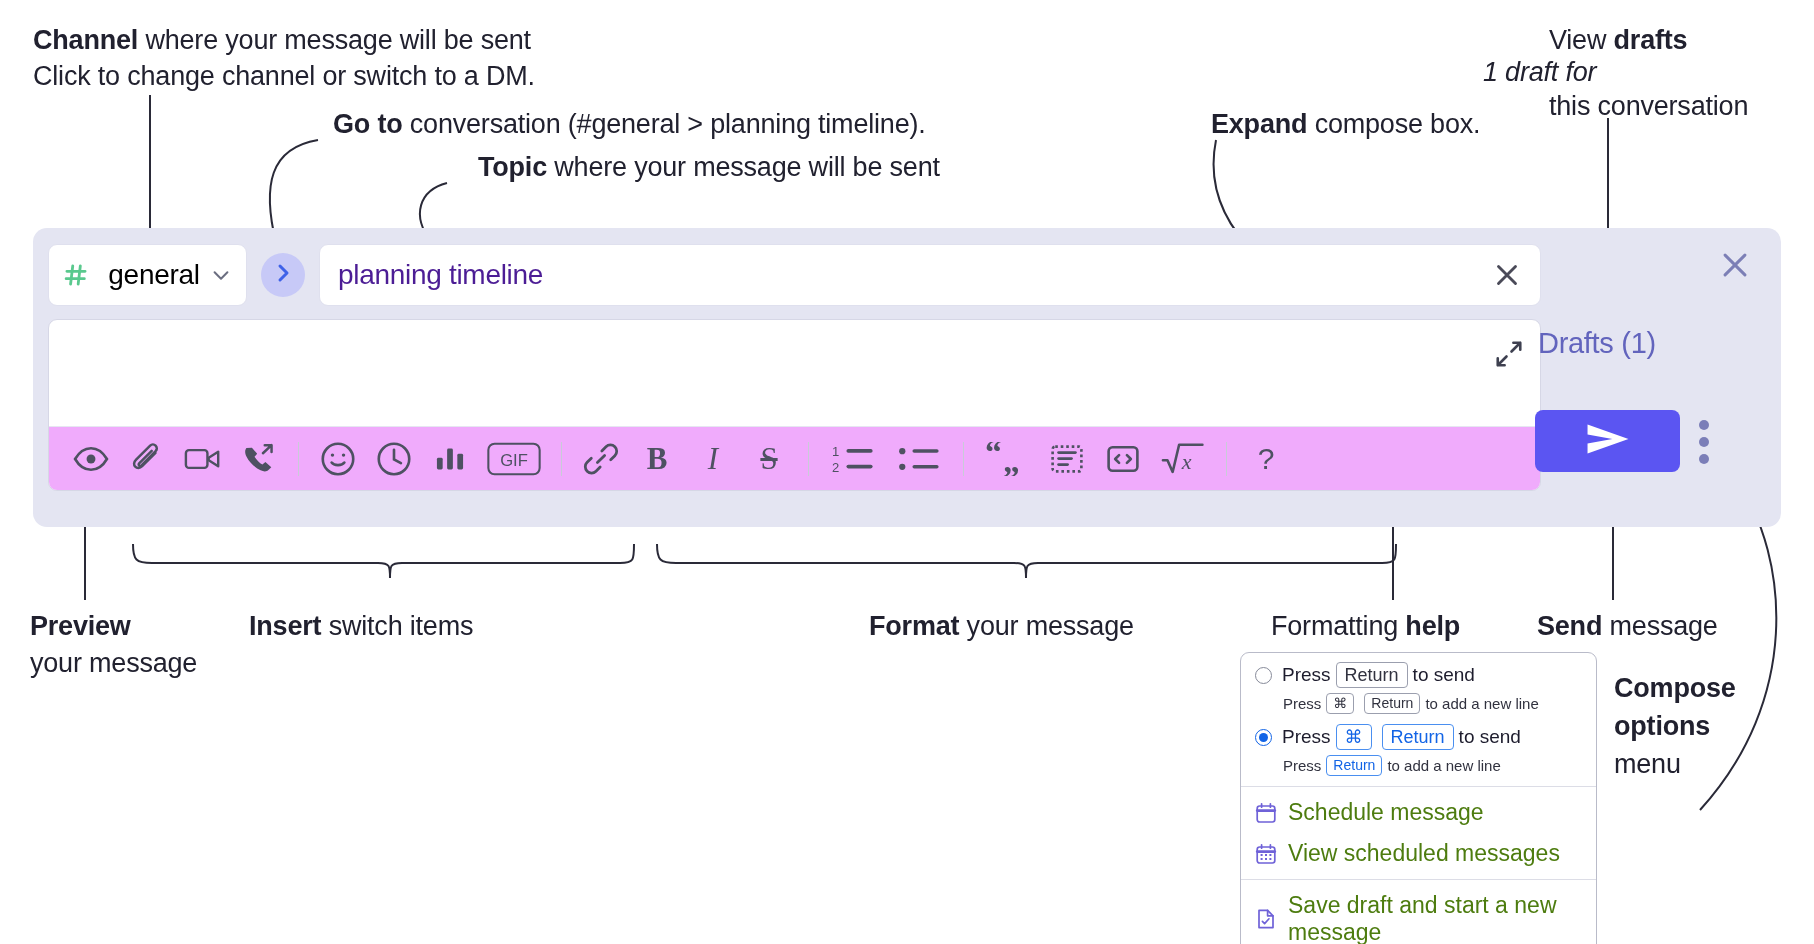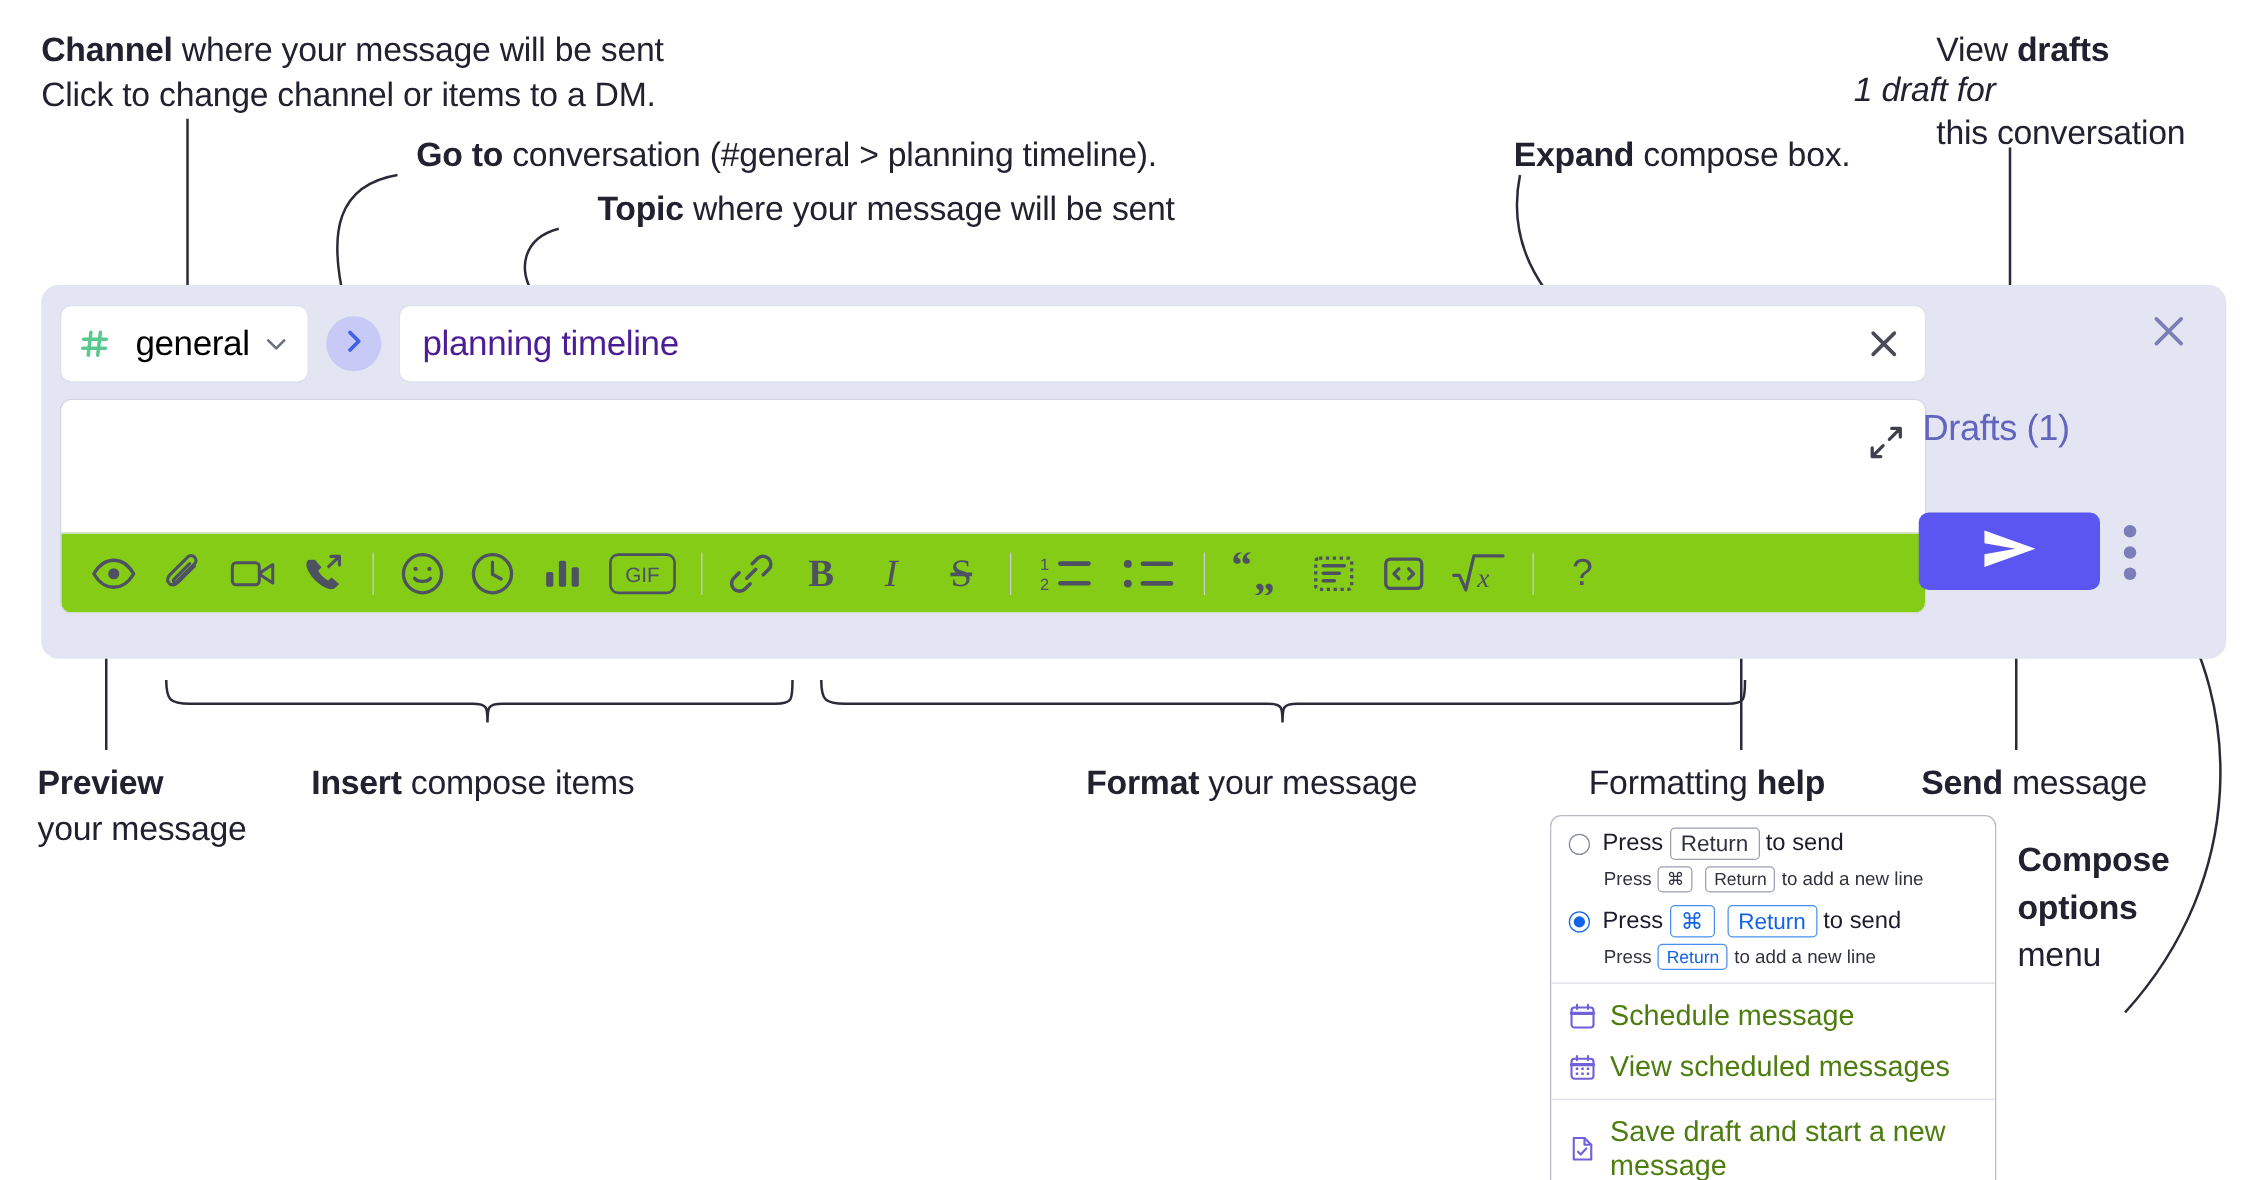--- a/index.html
+++ b/index.html
@@ -51,21 +51,21 @@
   .topic-clear{width:34px;height:34px;flex:0 0 auto;}
 
   .editor{
     margin-top:13px;background:#ffffff;border:1px solid #d6d7e6;border-radius:9px;
     height:172px;position:relative;box-sizing:border-box;overflow:hidden;
   }
   .placeholder{position:absolute;left:20px;top:23px;font-size:28px;color:#6f7287;letter-spacing:-0.3px;}
   .expand-btn{position:absolute;right:16px;top:19px;width:30px;height:30px;}
 
   .toolbar{
-    position:absolute;left:0;right:0;bottom:0;height:64px;background:#84cc16;
+    position:absolute;left:0;right:0;bottom:0;height:64px;background:#f0abfc;
     border-top:1px solid #e6e7f1;display:flex;align-items:center;padding:0 14px;
     box-sizing:border-box;
   }
   .tb-ico{width:38px;height:38px;margin:0 9px;display:flex;align-items:center;justify-content:center;color:#5d6070;flex:0 0 auto;}
   .tb-ico svg{display:block;}
   .tb-sep{width:1px;height:34px;background:#c9cbd8;margin:0 11px;flex:0 0 auto;}
 
   
   .right-col{position:absolute;right:26px;top:0;width:220px;height:299px;}
   .close-x{position:absolute;right:3px;top:20px;width:34px;height:34px;}
@@ -142,21 +142,21 @@
     <g fill="none" stroke="#2a2a38" stroke-width="2">
       <path d="M133 544 C 133 560, 136 563, 152 563 L 378 563 C 390 563, 390 566, 390 578 C 390 566, 390 563, 402 563 L 620 563 C 634 563, 634 560, 634 544"></path>
 
       <path d="M657 544 C 657 560, 660 563, 676 563 L 1014 563 C 1026 563, 1026 566, 1026 578 C 1026 566, 1026 563, 1038 563 L 1382 563 C 1396 563, 1396 560, 1396 544"></path>
     </g>
   </svg>
 
   <div class="anno" style="left:33px;top:22px;">
     <span style="font-weight:700">Channel</span><span> where your message will be sent</span>
   </div>
-  <div class="anno it" style="left:33px;top:58px;">Click to change channel or items to a DM.</div>
+  <div class="anno it" style="left:33px;top:58px;">Click to change channel or switch to a DM.</div>
 
   <div class="anno" style="left:333px;top:106px;">
     <span style="font-weight:700">Go to</span><span> conversation (#general &gt; planning timeline).</span>
   </div>
 
   <div class="anno" style="left:478px;top:149px;">
     <span style="font-weight:700">Topic</span><span> where your message will be sent</span>
   </div>
 
   <div class="anno" style="left:1211px;top:106px;">
@@ -377,21 +377,21 @@
       </div>
     </div>
   </div>
 
   <div class="anno" style="left:30px;top:608px;">
     <span style="font-weight:700">Preview</span>
   </div>
   <div class="anno" style="left:30px;top:645px;">your message</div>
 
   <div class="anno" style="left:249px;top:608px;">
-    <span style="font-weight:700">Insert</span><span> compose items</span>
+    <span style="font-weight:700">Insert</span><span> switch items</span>
   </div>
 
   <div class="anno" style="left:869px;top:608px;">
     <span style="font-weight:700">Format</span><span> your message</span>
   </div>
 
   <div class="anno" style="left:1271px;top:608px;">
     <span>Formatting </span><span style="font-weight:700">help</span>
   </div>
 

